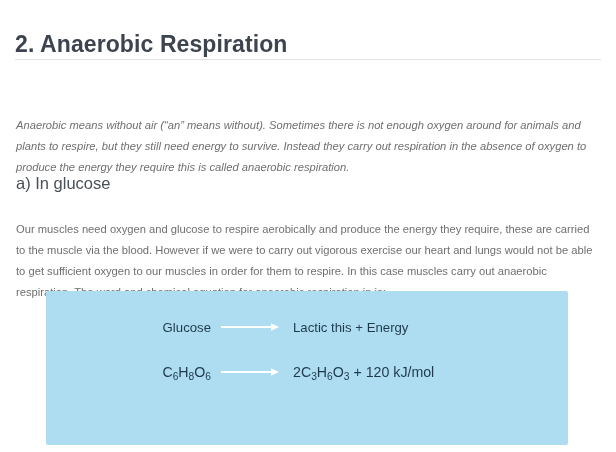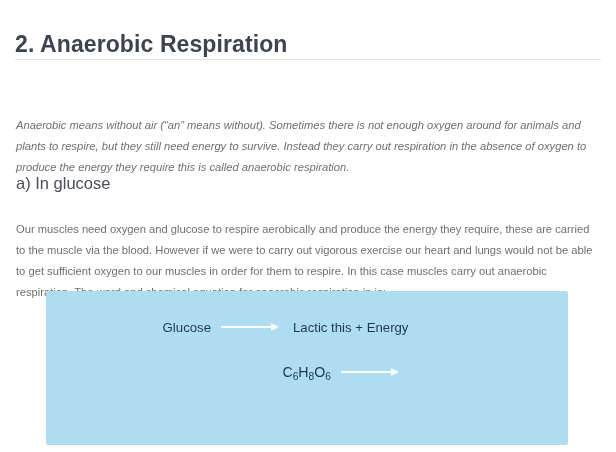--- a/index.html
+++ b/index.html
@@ -135,17 +135,18 @@
       </svg>
       <span class="eq-right">Lactic this + Energy</span>
     </div>
 
     <div class="eq-row eq-chem">
       <span class="eq-left"><span>C</span><sub>6</sub><span>H</span><sub>8</sub><span>O</span><sub>6</sub></span>
       <svg class="arrow" viewBox="0 0 62 12">
         <line x1="0" y1="6" x2="52" y2="6" stroke="#ffffff" stroke-width="1.8"></line>
         <polygon points="50,2.2 58,6 50,9.8" fill="#ffffff"></polygon>
       </svg>
+      <span class="eq-right"><span>2C</span><sub>3</sub><span>H</span><sub>6</sub><span>O</span><sub>3</sub><span> + 120 kJ/mol</span></span>
     </div>
 
   </div>
 
 </div>
 
 </body></html>

